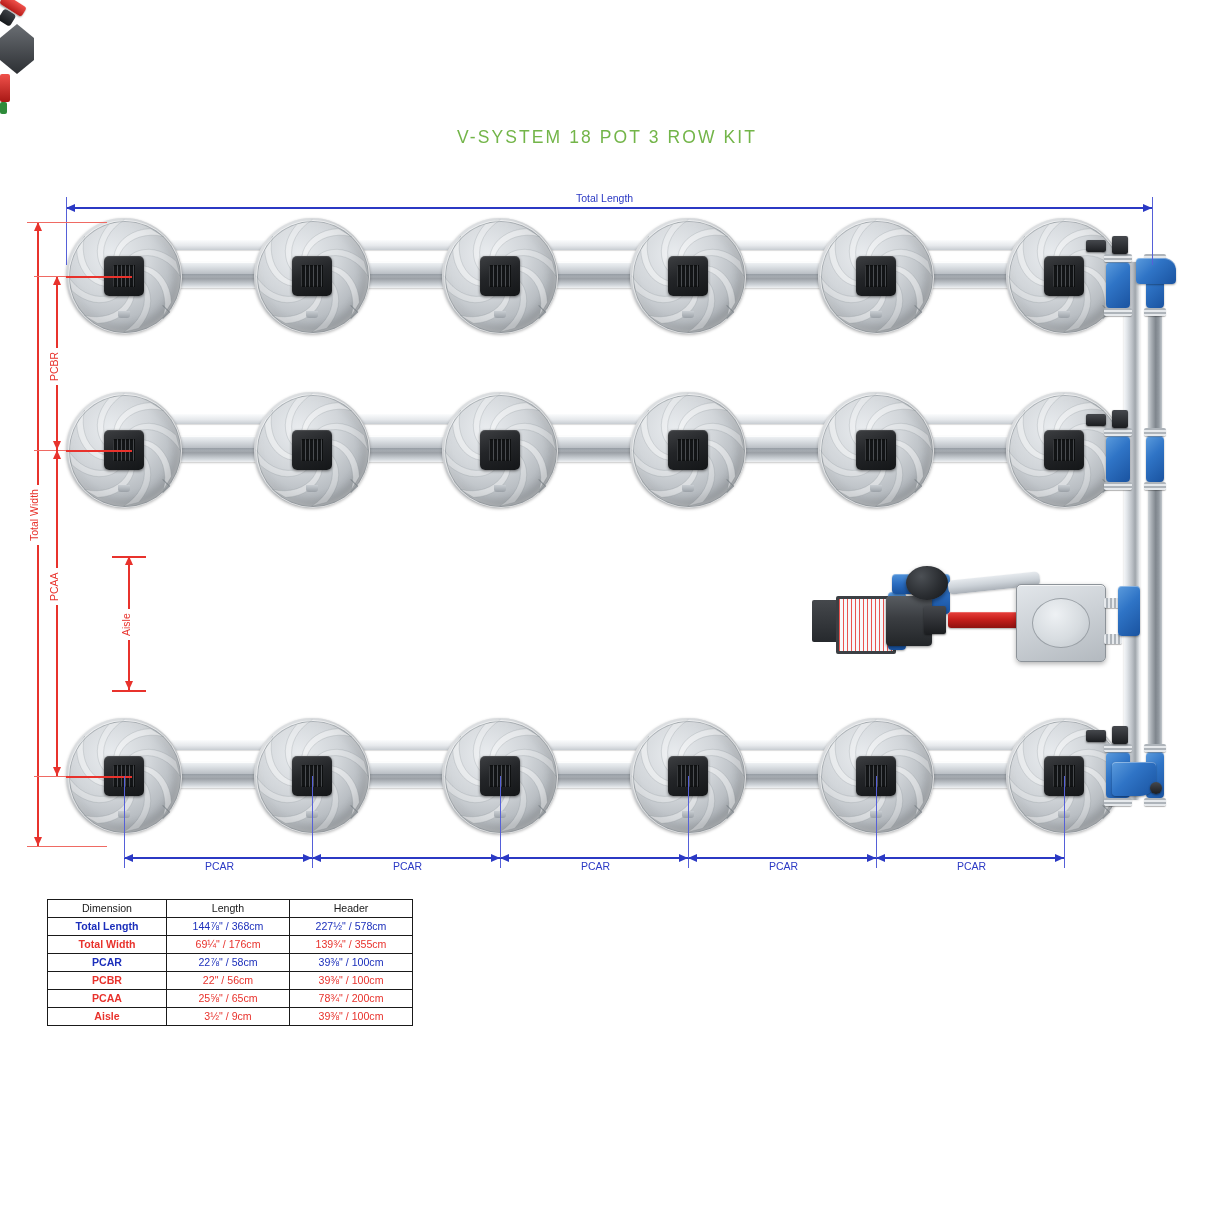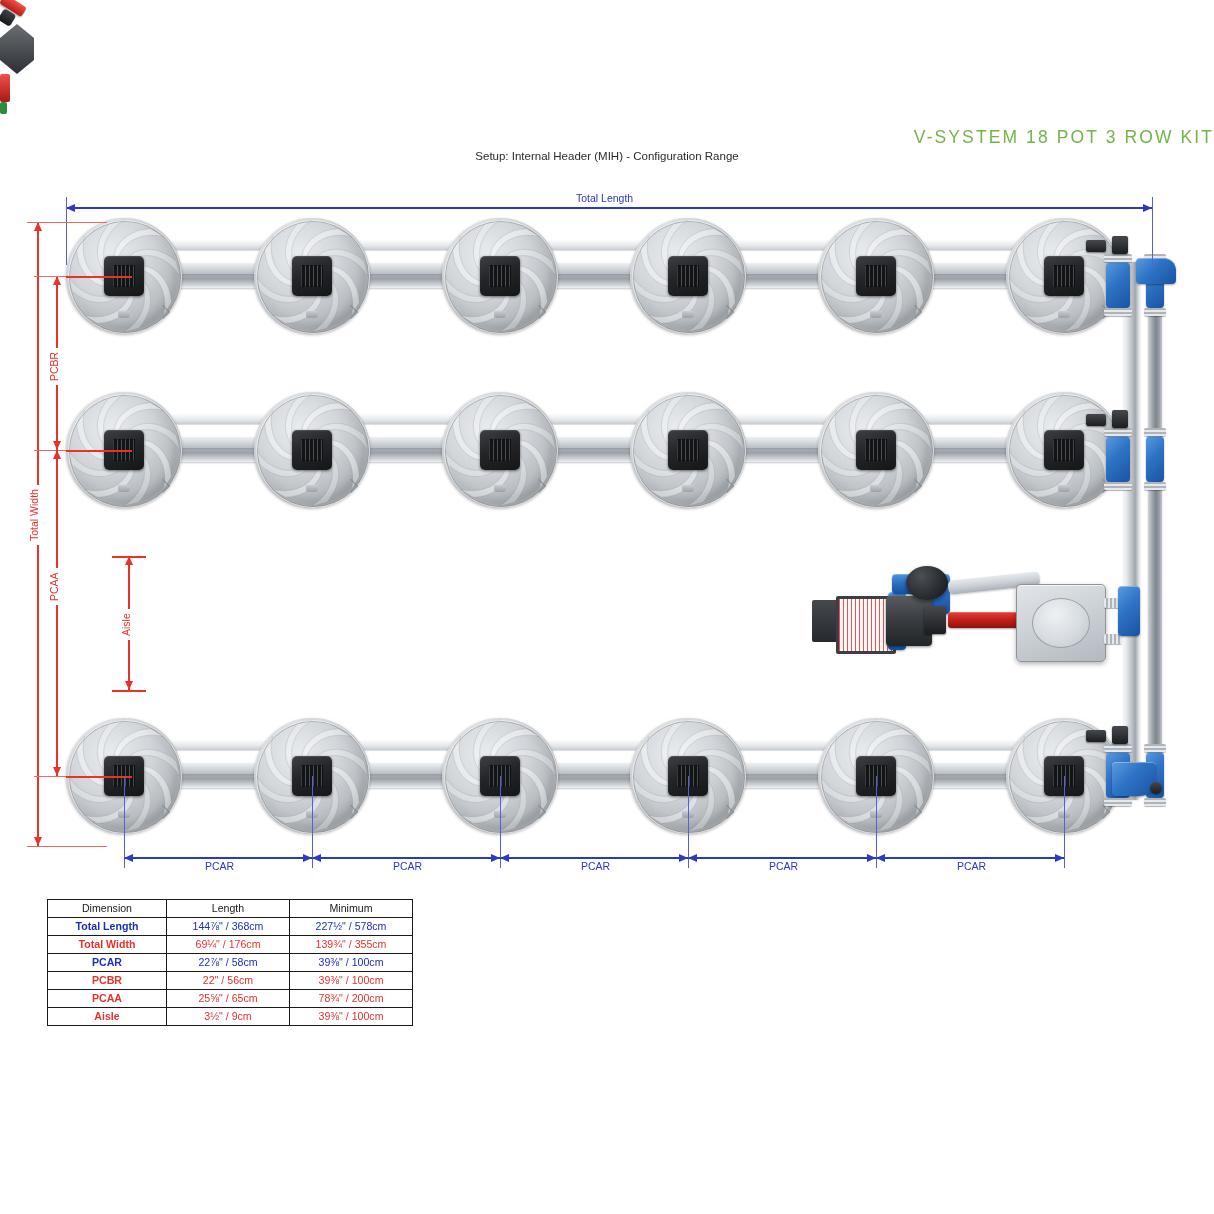--- a/index.html
+++ b/index.html
@@ -2,21 +2,21 @@
 <html><head>
 <meta charset="utf-8">
 <style>
   html,body{margin:0;padding:0;background:#ffffff;}
   body{width:1214px;height:1214px;position:relative;font-family:"Liberation Sans",sans-serif;overflow:hidden;}
 
   #stage{position:absolute;left:0;top:0;width:1214px;height:1214px;}
 
   
   .title-wrap{position:absolute;left:0;top:128px;width:1214px;text-align:center;}
-  .title-main{font-size:17.5px;letter-spacing:2.1px;color:#73b549;font-weight:400;line-height:19px;text-align:right;}
+  .title-main{font-size:17.5px;letter-spacing:2.1px;color:#73b549;font-weight:400;line-height:19px;}
   .title-sub{font-size:11.5px;color:#2b2b2b;line-height:15px;margin-top:2px;}
 
   
   .pot{position:absolute;width:116px;height:116px;}
   .pot .dish{
     position:absolute;left:0;top:0;width:116px;height:116px;border-radius:50%;
     background:
       radial-gradient(circle at 38% 32%, #e9ecef 0%, #d2d6da 38%, #b8bdc2 62%, #9aa0a6 85%, #8c9196 100%);
     box-shadow:inset 0 0 10px rgba(255,255,255,.75), inset -3px -4px 12px rgba(0,0,0,.30), 0 1px 3px rgba(0,0,0,.28);
   }
@@ -154,21 +154,20 @@
   #dim-table .col-min{width:110px;}
   #dim-table .col-max{width:110px;}
 </style>
 </head>
 <body>
 
 <div id="stage">
 
   <div class="title-wrap">
     <div class="title-main">V-SYSTEM 18 POT 3 ROW KIT</div>
-    <div class="title-sub">Setup: Internal Header (MIH) - Configuration Range</div>
   </div>
 
   <div id="system">
       <div class="rail" style="left: 120px; top: 262px; width: 948px; height: 26px;"></div>
       <div class="rail-top" style="left: 120px; top: 240px; width: 948px; height: 10px;"></div>
       <div class="rail-seam" style="left: 120px; top: 274px; width: 948px; height: 3px;"></div>
       <div class="dripper" style="left: 68px; top: 236px; width: 30px; height: 16px;"></div>
       <div class="dripper" style="left: 256px; top: 236px; width: 30px; height: 16px;"></div>
       <div class="dripper" style="left: 444px; top: 236px; width: 30px; height: 16px;"></div>
       <div class="dripper" style="left: 632px; top: 236px; width: 30px; height: 16px;"></div>
@@ -704,21 +703,21 @@
       <div class="dim-thin-b" style="left: 688px; top: 776px; width: 1.4px; height: 82px;"></div>
       <div class="dim-thin-b" style="left: 876px; top: 776px; width: 1.4px; height: 82px;"></div>
       <div class="dim-thin-b" style="left: 1064px; top: 776px; width: 1.4px; height: 82px;"></div>
     </div>
 
   <table id="dim-table">
     <thead>
       <tr>
         <th class="col-dim">Dimension</th>
         <th class="col-min">Length</th>
-        <th class="col-max">Minimum</th>
+        <th class="col-max">Header</th>
       </tr>
     </thead>
     <tbody id="dim-table-body">
         <tr>
           <td class="hdr" style="color: rgb(28, 47, 187);">Total Length</td>
           <td class="" style="color: rgb(28, 47, 187);">144⅞" / 368cm</td>
           <td class="" style="color: rgb(28, 47, 187);">227½" / 578cm</td>
         </tr>
         <tr>
           <td class="hdr" style="color: rgb(232, 50, 44);">Total Width</td>

